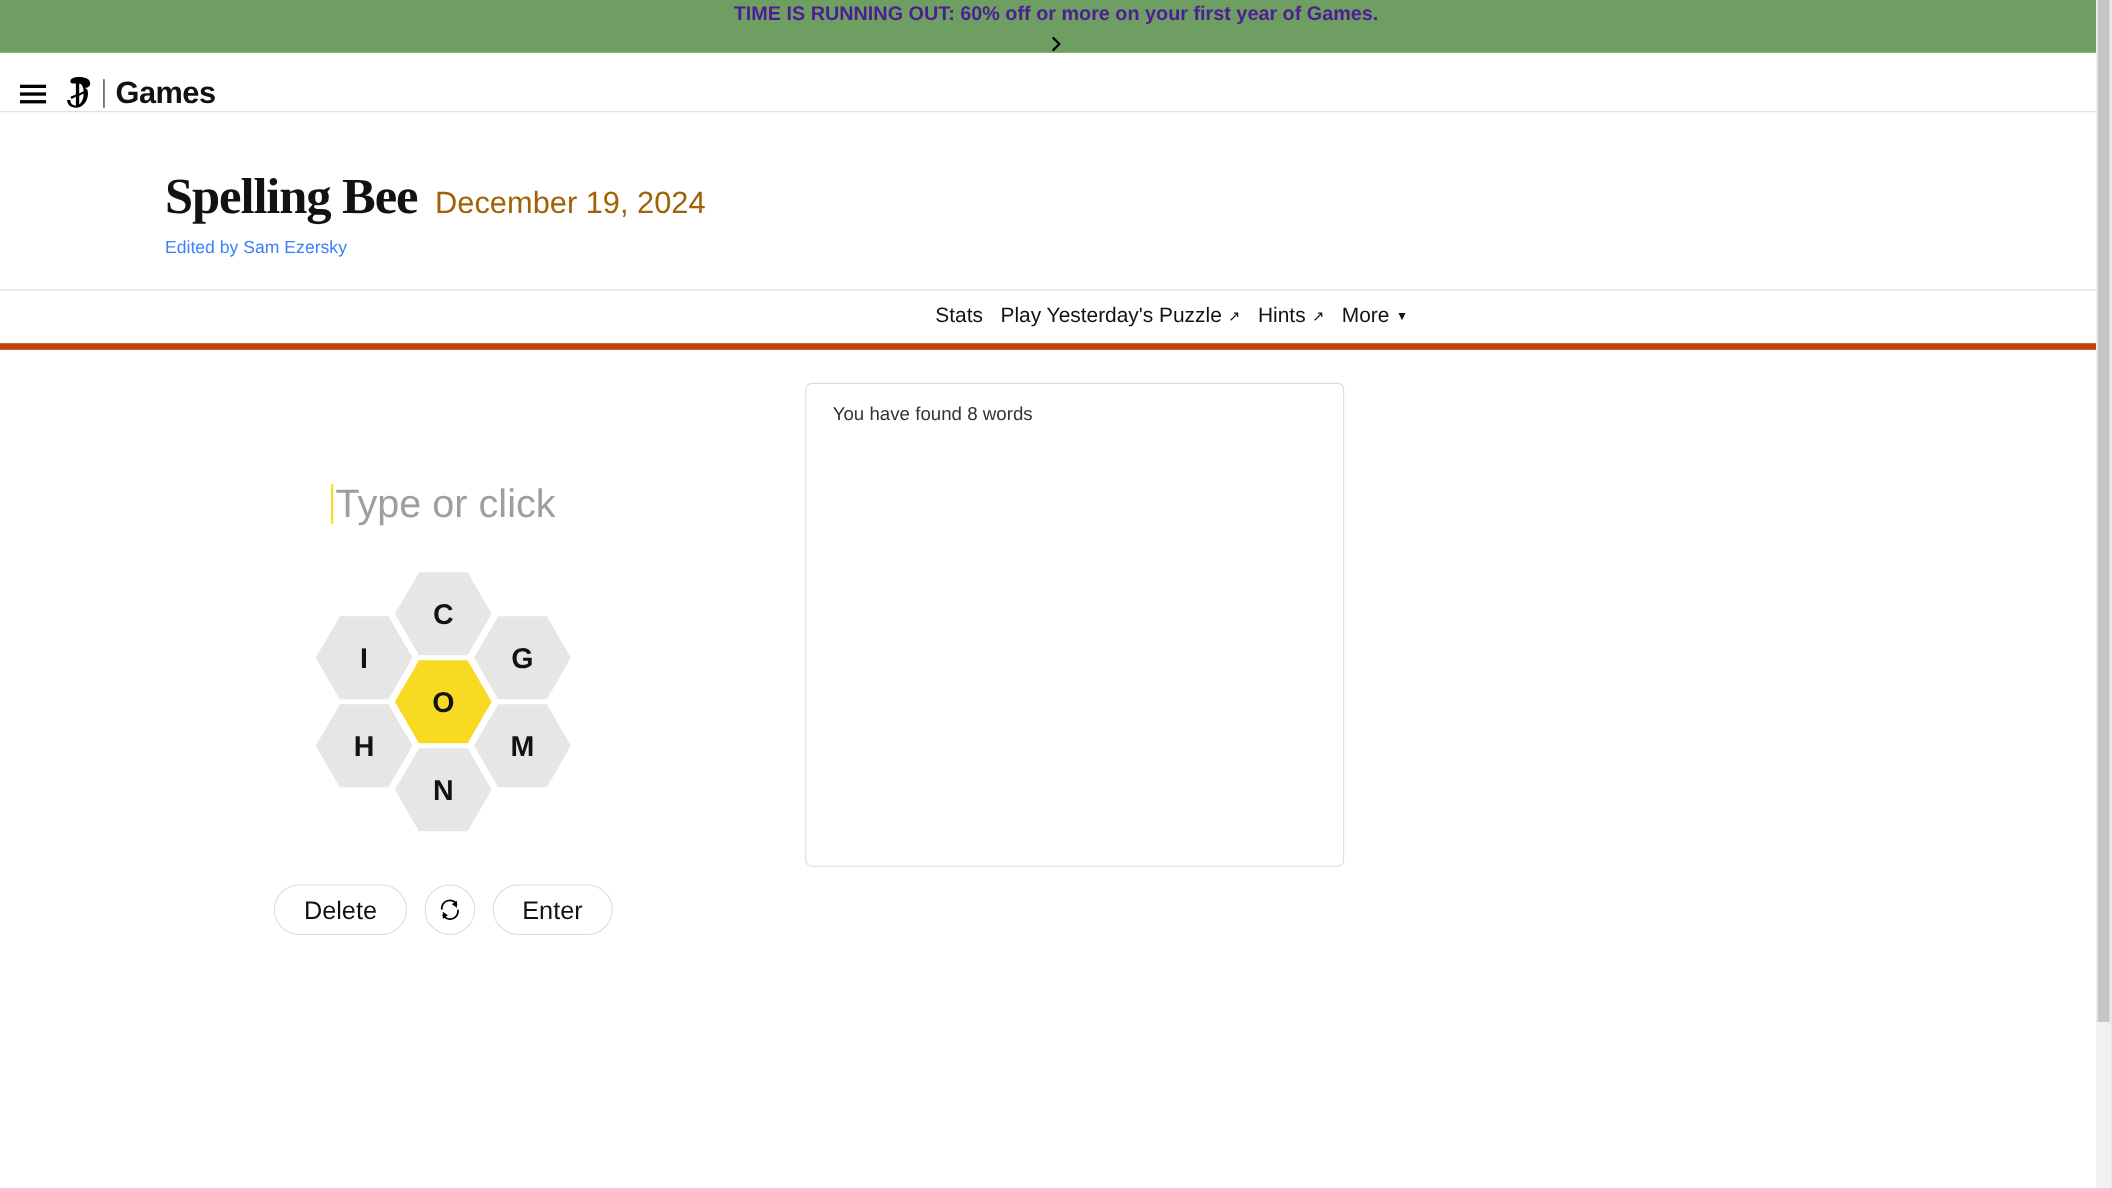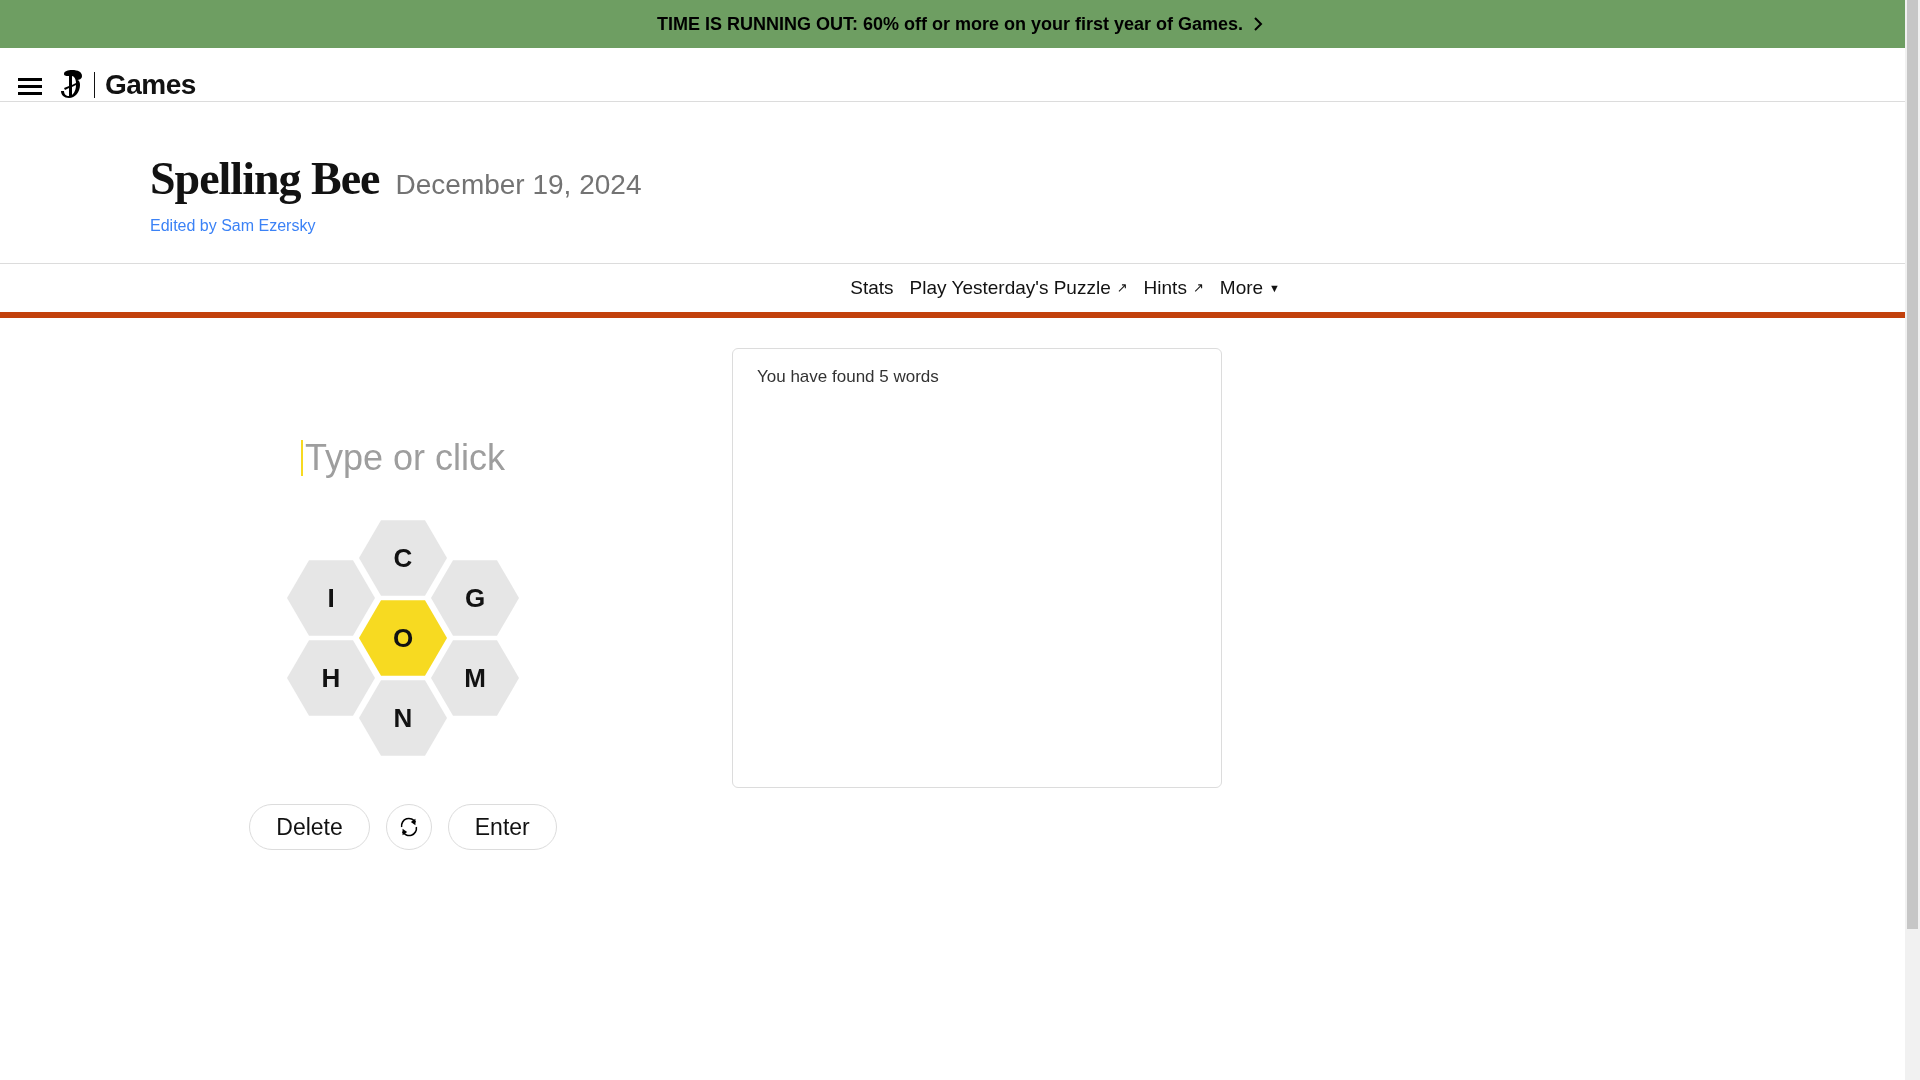--- a/index.html
+++ b/index.html
@@ -8,28 +8,29 @@
     color: #121212;
     background: #fff;
     width: 1920px;
     height: 1080px;
     overflow: hidden;
   }
 
   
   .promo {
     background: #6e9e62;
-    color: #000000;
+    color: #4c1d95;
     height: 48px;
     display: flex;
     align-items: center;
     justify-content: center;
     font-weight: 700;
     font-size: 18px;
     gap: 10px;
+    flex-direction: column;
   }
   .promo svg { flex: 0 0 auto; }
 
   
   .appbar {
     height: 54px;
     border-bottom: 1px solid #dcdcdc;
     display: flex;
     align-items: flex-end;
     padding: 0 18px;
@@ -45,21 +46,21 @@
     padding: 50px 0 28px 150px;
     border-bottom: 1px solid #dcdcdc;
   }
   .title-row { display: flex; align-items: baseline; gap: 16px; }
   .game-title {
     font-family: Georgia, "Times New Roman", serif;
     font-weight: 900;
     font-size: 46px;
     letter-spacing: -1px;
   }
-  .game-date { font-size: 28px; font-weight: 400; color: #737373; }
+  .game-date { font-size: 28px; font-weight: 400; color: #a16207; }
   .byline { margin-top: 12px; font-size: 16px; color: #3b82f6; }
 
   
   .subnav {
     height: 54px;
     border-bottom: 6px solid #c2410c;
     display: flex;
     align-items: center;
     justify-content: flex-end;
     padding-right: 640px;
@@ -345,21 +346,21 @@
       </div>
       <div class="pill">
         <span>Enter</span>
       </div>
     </div>
   </div>
 
   <div class="right">
 
     <div class="found-box">
-      <span>You have found 5 words</span>
+      <span>You have found 8 words</span>
     </div>
   </div>
 
 </div>
 
 <div class="scrollbar">
   <div class="thumb"></div>
 </div>
 
 </body></html>

